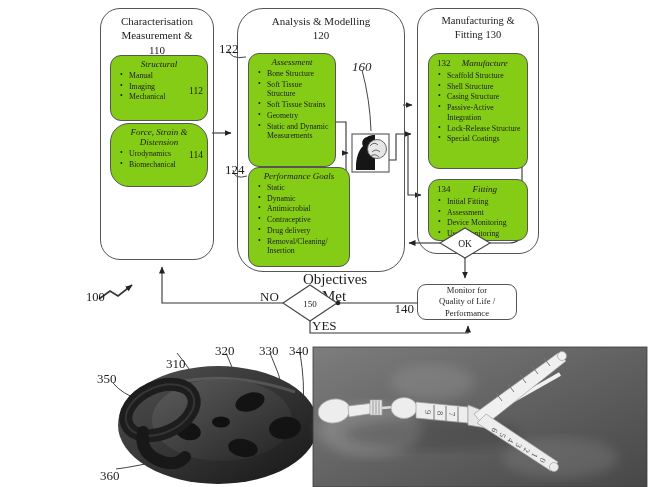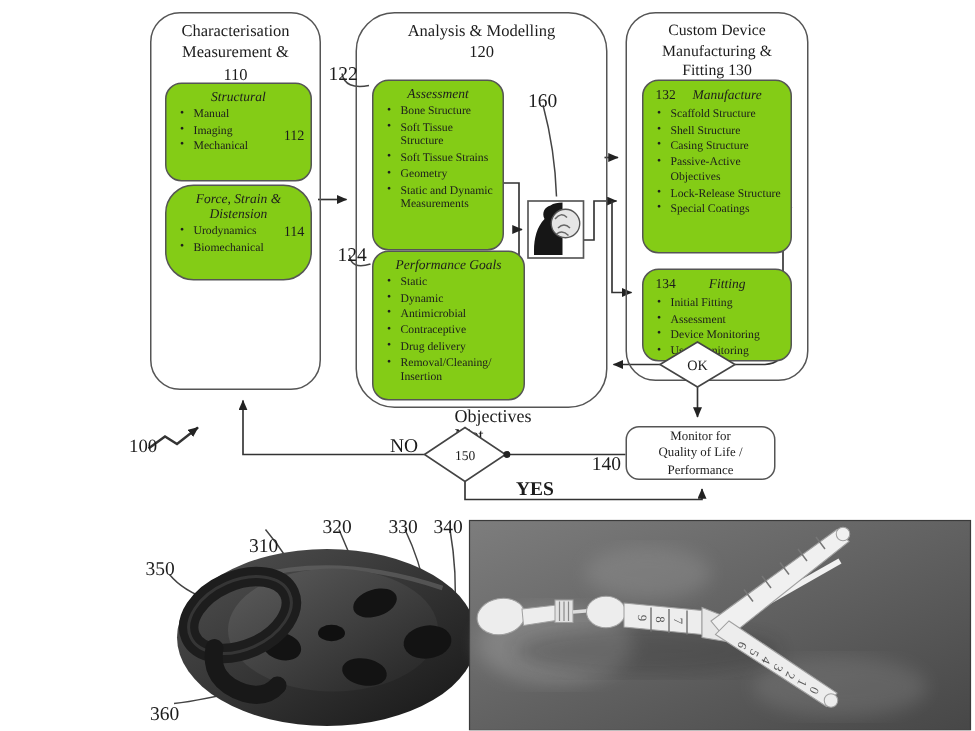--- a/index.html
+++ b/index.html
@@ -184,34 +184,33 @@
           <li>Antimicrobial</li>
           <li>Contraceptive</li>
           <li>Drug delivery</li>
           <li>Removal/Cleaning/ Insertion</li>
         </ul>
     </div>
   </div>
 
   <div class="box" style="left:417px;top:8px;width:120px;height:244px;">
     <div class="btitle" style="font-size:10.5px;">
-        <span class="tline">Custom Device</span>
         <span class="tline">Manufacturing &amp;</span>
         <span class="tline">Fitting 130</span>
       </div>
     <div class="sub" style="left:10px;top:44px;width:98px;height:114px;">
       <div class="subhead">
         <span class="num">132</span>
         <span class="ttl">Manufacture</span>
       </div>
       <ul class="items">
           <li>Scaffold Structure</li>
           <li>Shell Structure</li>
           <li>Casing Structure</li>
-          <li>Passive-Active Objectives</li>
+          <li>Passive-Active Integration</li>
           <li>Lock-Release Structure</li>
           <li>Special Coatings</li>
         </ul>
     </div>
     <div class="sub" style="left:10px;top:170px;width:98px;height:60px;">
       <div class="subhead">
         <span class="num">134</span>
         <span class="ttl">Fitting</span>
       </div>
       <ul class="items">
@@ -223,25 +222,25 @@
     </div>
   </div>
 
   <div class="roundbox" style="left:417px;top:284px;width:100px;height:36px;">
     <span>Monitor for Quality of Life / Performance</span>
   </div>
 
   <span class="lbl" style="left:86px;top:290px;font-size:12.5px;">100</span>
   <span class="lbl" style="left:219px;top:41px;">122</span>
   <span class="lbl" style="left:225px;top:162px;">124</span>
-  <span class="lbl" style="left:352px;top:59px;">160</span>
+  <span class="lbl" style="left:352px;top:59px;font-style:italic;">160</span>
   <span class="lbl" style="left:388px;top:301px;width:26px;text-align:right;">140</span>
   <span class="lbl" style="left:260px;top:289px;">NO</span>
-  <span class="lbl" style="left:344px;top:318px;font-weight:bold;">YES</span>
-  <div class="lbl" style="left:303px;top:271px;width:62px;font-size:12px;line-height:1.1;">
+  <span class="lbl" style="left:312px;top:318px;">YES</span>
+  <div class="lbl" style="left:303px;top:271px;width:62px;text-align:center;font-size:15px;line-height:1.1;">
       <span class="tline">Objectives</span>
       <span class="tline">Met</span>
     </div>
   <span class="lbl" style="left:166px;top:356px;">310</span>
   <span class="lbl" style="left:215px;top:343px;">320</span>
   <span class="lbl" style="left:259px;top:343px;">330</span>
   <span class="lbl" style="left:289px;top:343px;">340</span>
   <span class="lbl" style="left:97px;top:371px;">350</span>
   <span class="lbl" style="left:100px;top:468px;">360</span>
 

